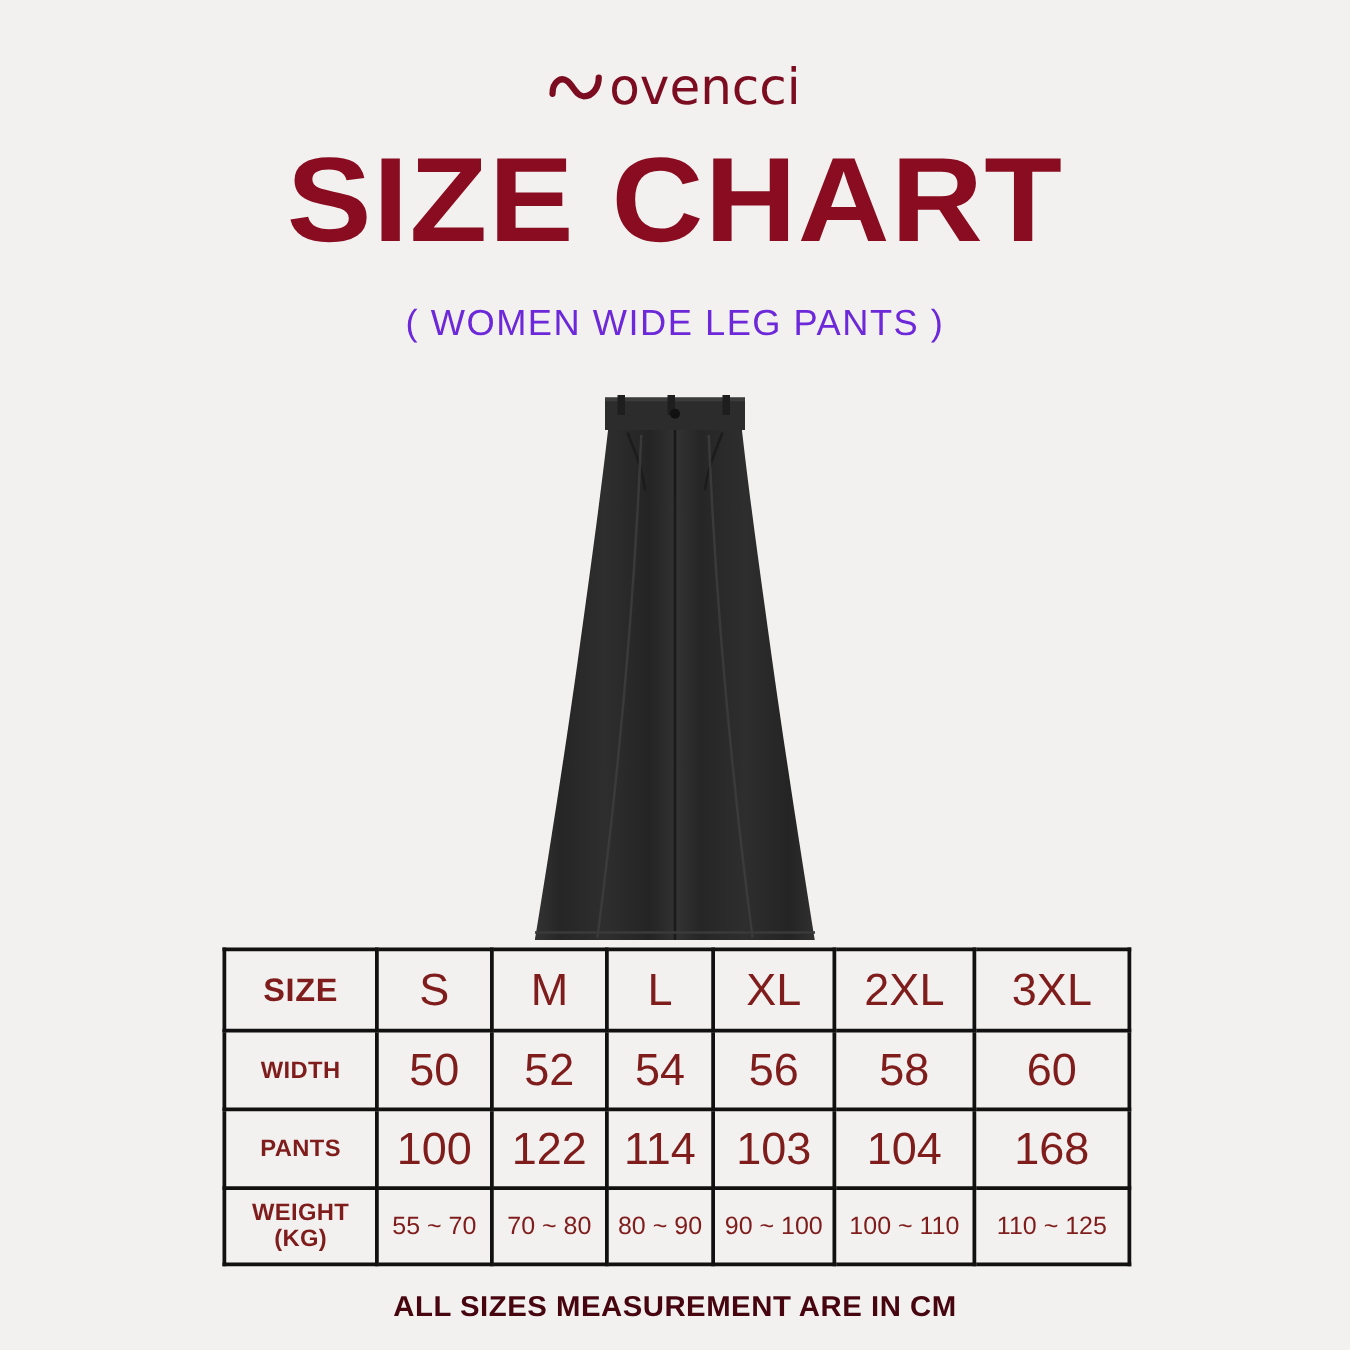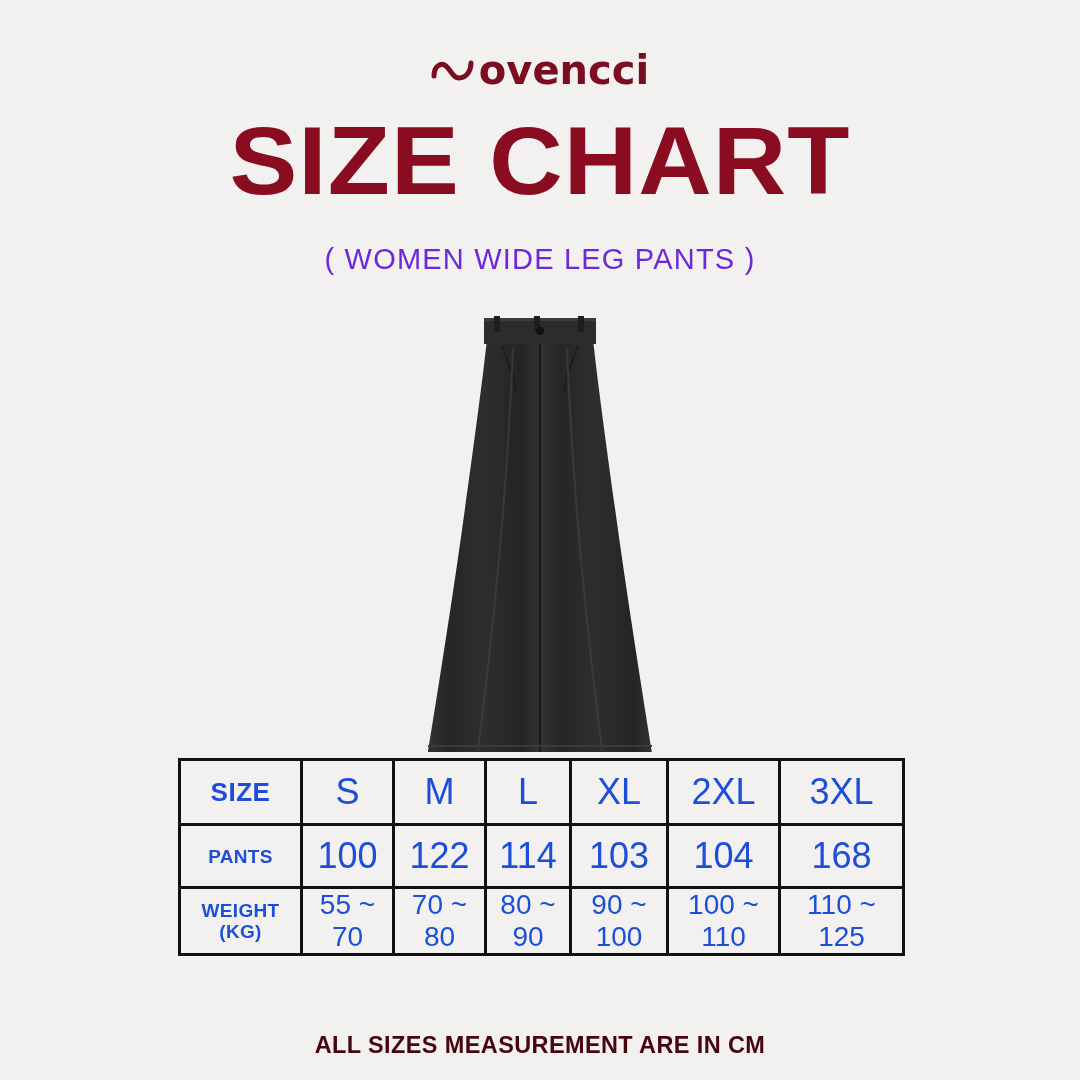--- a/index.html
+++ b/index.html
@@ -24,21 +24,21 @@
   
   .brand {
     position: absolute;
     top: 48px;
     left: 0;
     width: 100%;
     text-align: center;
     color: #7c0d20;
     font-size: 40px;
     letter-spacing: -0.5px;
-    font-weight: 700;
+    font-weight: 400;
     line-height: 44px;
     white-space: nowrap;
   }
   .brand .mark {
     display: inline-block;
     vertical-align: -2px;
     margin-right: 2px;
   }
   .brand .word {
     font-family: "DejaVu Sans", sans-serif;
@@ -95,21 +95,21 @@
   }
   table.size-table {
     border-collapse: collapse;
     width: 100%;
     table-layout: fixed;
     background: #f2f1ef;
   }
   table.size-table td {
     border: 3px solid #111111;
     text-align: center;
-    color: #1d4ed8;
+    color: #7f1d1d;
     vertical-align: middle;
     padding: 0;
   }
   
   col.c0 { width: 122px; }
   col.c1 { width: 92px; }
   col.c2 { width: 92px; }
   col.c3 { width: 85px; }
   col.c4 { width: 97px; }
   col.c5 { width: 112px; }
@@ -133,21 +133,21 @@
   }
   .val-head {
     font-size: 36px;
     font-weight: normal;
   }
   .val {
     font-size: 36px;
     font-weight: normal;
   }
   .val-sm {
-    font-size: 28px;
+    font-size: 20px;
     font-weight: normal;
   }
 
   
   .footer {
     position: absolute;
     top: 1032px;
     left: 0;
     width: 100%;
     text-align: center;
@@ -229,20 +229,29 @@
       <tbody>
         <tr class="row-head">
           <td class="lbl">SIZE</td>
           <td class="val-head">S</td>
           <td class="val-head">M</td>
           <td class="val-head">L</td>
           <td class="val-head">XL</td>
           <td class="val-head">2XL</td>
           <td class="val-head">3XL</td>
         </tr>
+        <tr class="row-width">
+          <td class="lbl-sm">WIDTH</td>
+          <td class="val">50</td>
+          <td class="val">52</td>
+          <td class="val">54</td>
+          <td class="val">56</td>
+          <td class="val">58</td>
+          <td class="val">60</td>
+        </tr>
         <tr class="row-length">
           <td class="lbl-sm">PANTS</td>
           <td class="val">100</td>
           <td class="val">122</td>
           <td class="val">114</td>
           <td class="val">103</td>
           <td class="val">104</td>
           <td class="val">168</td>
         </tr>
         <tr class="row-weight">

